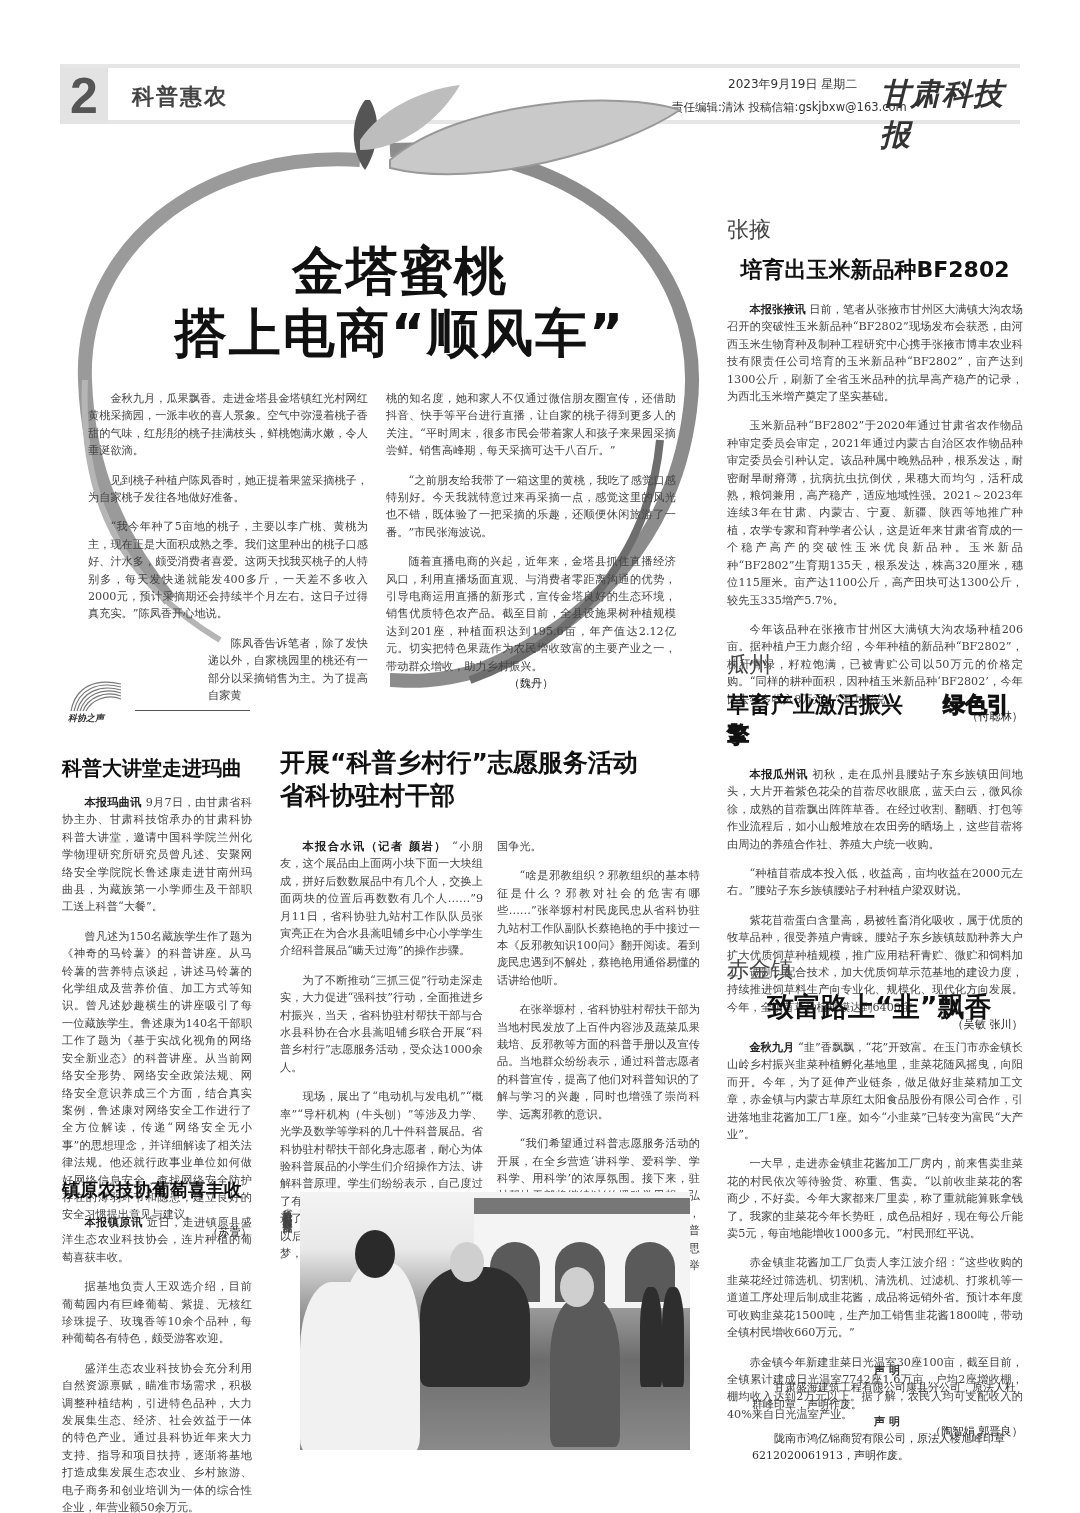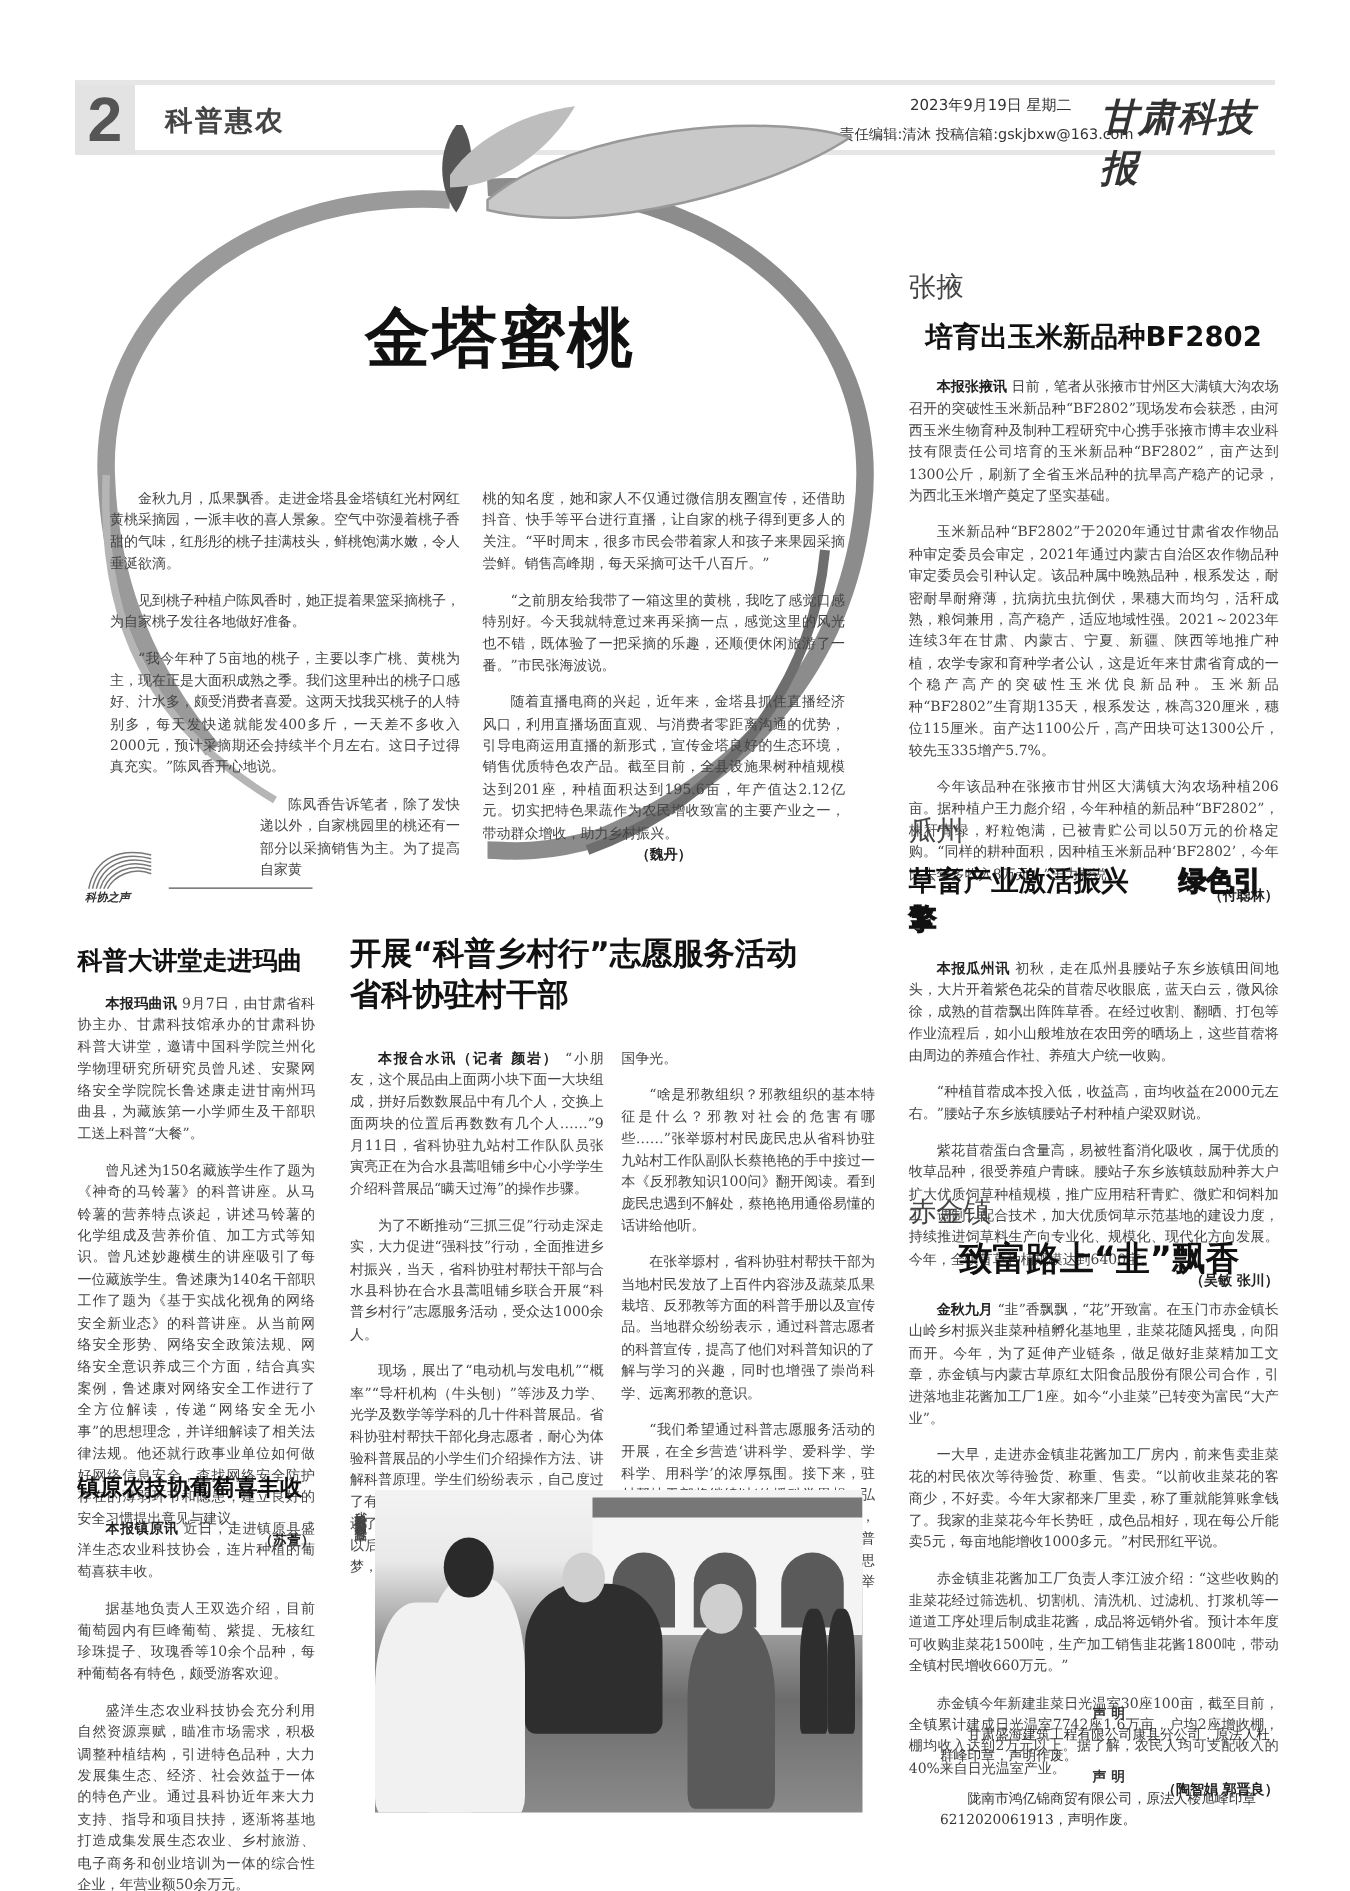--- a/index.html
+++ b/index.html
@@ -13,21 +13,21 @@
   .editor-line { position: absolute; left: 612px; top: 32px; font-family: "DejaVu Sans", sans-serif; font-size: 11.5px; color: #333; }
   .paper-logo { position: absolute; left: 820px; top: 6px; font-family: "DejaVu Serif", serif; font-size: 30px; font-weight: bold; font-style: italic; color: #333; letter-spacing: 1px; }
 
   
   .peach-art { position: absolute; left: 60px; top: 80px; width: 660px; height: 610px; pointer-events: none; }
   .peach-title { position: absolute; left: 120px; top: 240px; width: 560px; text-align: center; font-family: "DejaVu Sans", sans-serif; font-weight: bold; font-size: 52px; line-height: 62px; color: #111; letter-spacing: 2px; }
 
   .col-text { font-size: 11.2px; line-height: 17.4px; color: #444; text-align: justify; }
   .col-text p { text-indent: 2em; margin-top: 12px; }
   .lead { font-weight: bold; color: #222; font-family: "DejaVu Sans", sans-serif; }
-  .byline { font-weight: bold; font-family: "DejaVu Sans", sans-serif; color: #222; }
+  .byline { font-weight: normal; font-family: "DejaVu Sans", sans-serif; color: #222; }
 
   .peach-col1 { position: absolute; left: 88px; top: 378px; width: 280px; }
   .peach-col2 { position: absolute; left: 386px; top: 378px; width: 290px; }
 
   .place-tag { font-family: "DejaVu Sans", sans-serif; font-size: 22px; color: #444; font-weight: normal; }
   .headline { font-family: "DejaVu Sans", sans-serif; font-weight: bold; color: #111; }
 
   .zhangye { position: absolute; left: 727px; top: 215px; width: 296px; }
   .zhangye .headline { font-size: 22px; margin: 10px 0 16px; text-align: center; }
   .guazhou { position: absolute; left: 727px; top: 650px; width: 296px; }
@@ -77,20 +77,21 @@
   <path d="M330 70 C 520 60, 650 180, 630 330 C 615 450, 540 540, 420 590 C 370 605, 340 600, 330 600" fill="none" stroke="#8c8c8c" stroke-width="14"></path>
   <path d="M300 80 C 140 70, 20 170, 25 300 C 28 390, 60 460, 110 520" fill="none" stroke="#9a9a9a" stroke-width="14"></path>
   <path d="M25 300 C 20 420, 60 500, 160 560" fill="none" stroke="#b5b5b5" stroke-width="6"></path>
   <path d="M600 360 C 590 470, 520 560, 410 600" fill="none" stroke="#6e6e6e" stroke-width="8"></path>
   <path d="M305 20 C 290 40, 290 70, 305 90 C 318 70, 322 40, 310 20 Z" fill="#555"></path>
   <path d="M330 80 C 400 20, 560 10, 620 30 C 560 70, 420 110, 330 88 Z" fill="#c9c9c9" stroke="#999" stroke-width="2"></path>
   <path d="M300 60 C 320 30, 360 10, 400 5 C 380 40, 340 70, 300 70 Z" fill="#bdbdbd"></path>
 </svg>
 <div class="peach-title">
   <div>金塔蜜桃</div>
+  <div>搭上电商“顺风车”</div>
 </div>
 
 <div class="peach-col1 col-text">
   <p>金秋九月，瓜果飘香。走进金塔县金塔镇红光村网红黄桃采摘园，一派丰收的喜人景象。空气中弥漫着桃子香甜的气味，红彤彤的桃子挂满枝头，鲜桃饱满水嫩，令人垂涎欲滴。</p>
   <p>见到桃子种植户陈凤香时，她正提着果篮采摘桃子，为自家桃子发往各地做好准备。</p>
   <p>“我今年种了5亩地的桃子，主要以李广桃、黄桃为主，现在正是大面积成熟之季。我们这里种出的桃子口感好、汁水多，颇受消费者喜爱。这两天找我买桃子的人特别多，每天发快递就能发400多斤，一天差不多收入2000元，预计采摘期还会持续半个月左右。这日子过得真充实。”陈凤香开心地说。</p>
   <p style="padding-left:120px;">陈凤香告诉笔者，除了发快递以外，自家桃园里的桃还有一部分以采摘销售为主。为了提高自家黄</p>
 </div>
 <div class="peach-col2 col-text">
   <p style="text-indent:0">桃的知名度，她和家人不仅通过微信朋友圈宣传，还借助抖音、快手等平台进行直播，让自家的桃子得到更多人的关注。“平时周末，很多市民会带着家人和孩子来果园采摘尝鲜。销售高峰期，每天采摘可达千八百斤。”</p>

